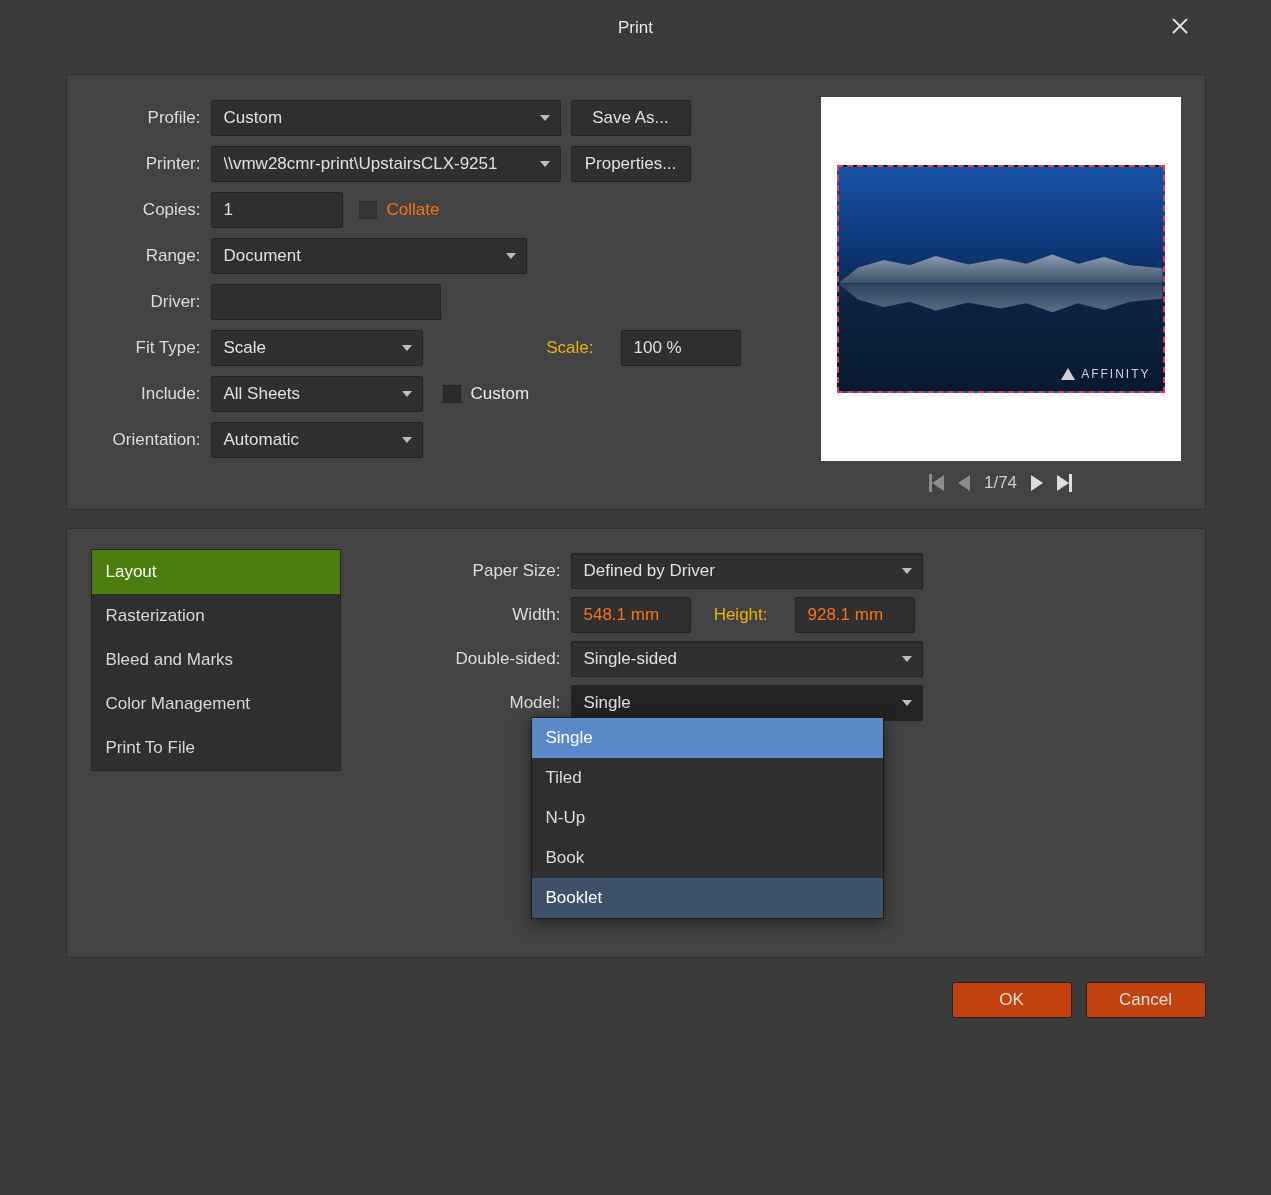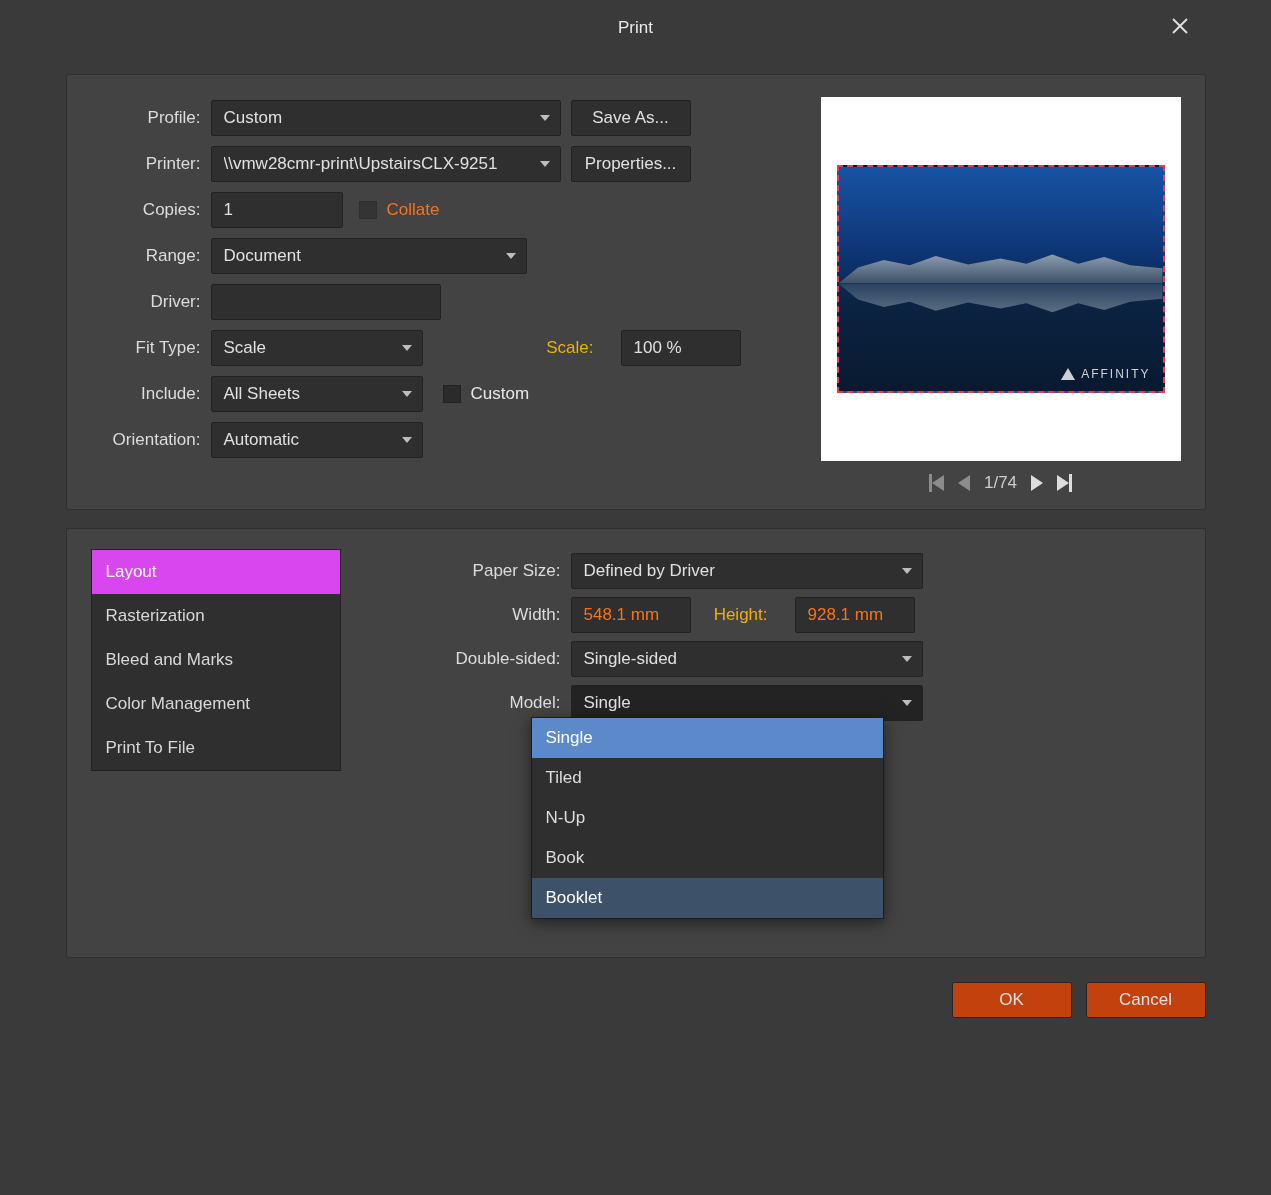--- a/index.html
+++ b/index.html
@@ -161,21 +161,21 @@
     width:250px;
     background:#2f2f2f;
     border:1px solid #222;
   }
   .sidemenu .item {
     padding:12px 14px;
     color:#d8d8d8;
     cursor:pointer;
   }
   .sidemenu .item.active {
-    background:#d946ef;
+    background:#4d7c0f;
     color:#fff;
   }
   .sidepane {
     flex:1;
     padding-left:40px;
   }
   .sidepane .row { height:44px; }
   .sidepane .label { width:190px; }
   .dropdown-open {
     position:absolute;

